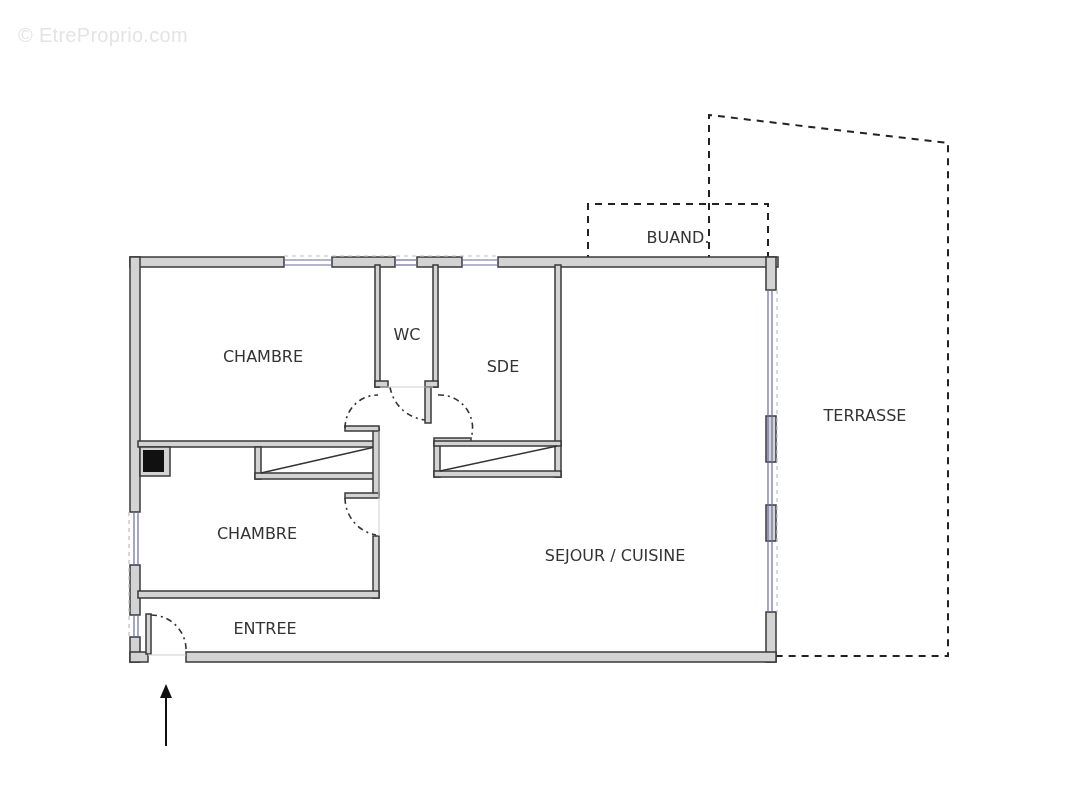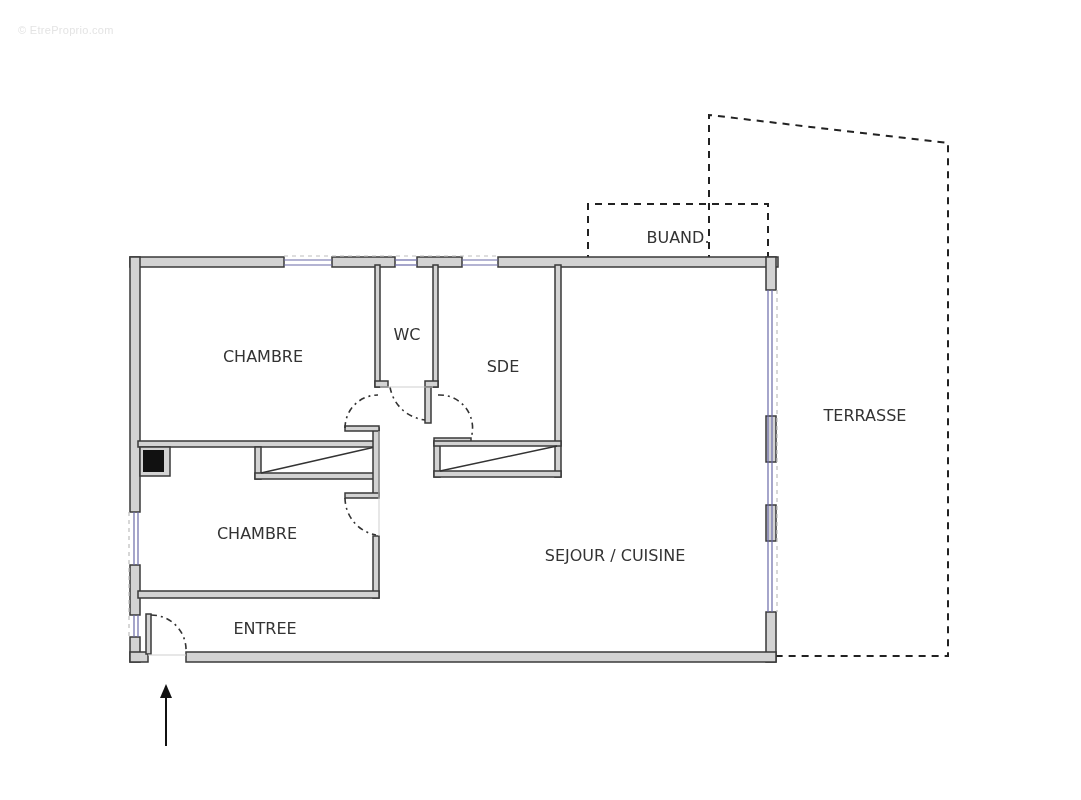--- a/index.html
+++ b/index.html
@@ -1,18 +1,18 @@
 <!DOCTYPE html>
 <html><head>
 <meta charset="utf-8">
 <style>
   html, body { margin: 0; padding: 0; background: #ffffff; }
   body { width: 1081px; height: 800px; position: relative; overflow: hidden;
          font-family: "DejaVu Sans", sans-serif; }
-  .watermark { position: absolute; left: 18px; top: 24px; font-size: 11px; color: #e4e4e4;
+  .watermark { position: absolute; left: 18px; top: 24px; font-size: 20px; color: #e4e4e4;
                font-family: "Liberation Sans", sans-serif; letter-spacing: 0.3px; }
   svg { position: absolute; left: 0; top: 0; }
   .room-label { font-family: "DejaVu Sans", sans-serif; font-size: 16px; fill: #333333; }
   .wall { fill: #d3d3d3; stroke: #3a3a3a; stroke-width: 1.5; }
   .dash { fill: none; stroke: #222; stroke-width: 2; stroke-dasharray: 7 6; }
   .swing { fill: none; stroke: #333; stroke-width: 1.6; stroke-dasharray: 6 4 2 4; }
   .glass { stroke: #6a6aa8; stroke-width: 1.2; }
   .glass-dash { stroke: #bdbdbd; stroke-width: 1.2; stroke-dasharray: 4 4; }
   .thin { stroke: #cfcfcf; stroke-width: 1; }
 </style>

